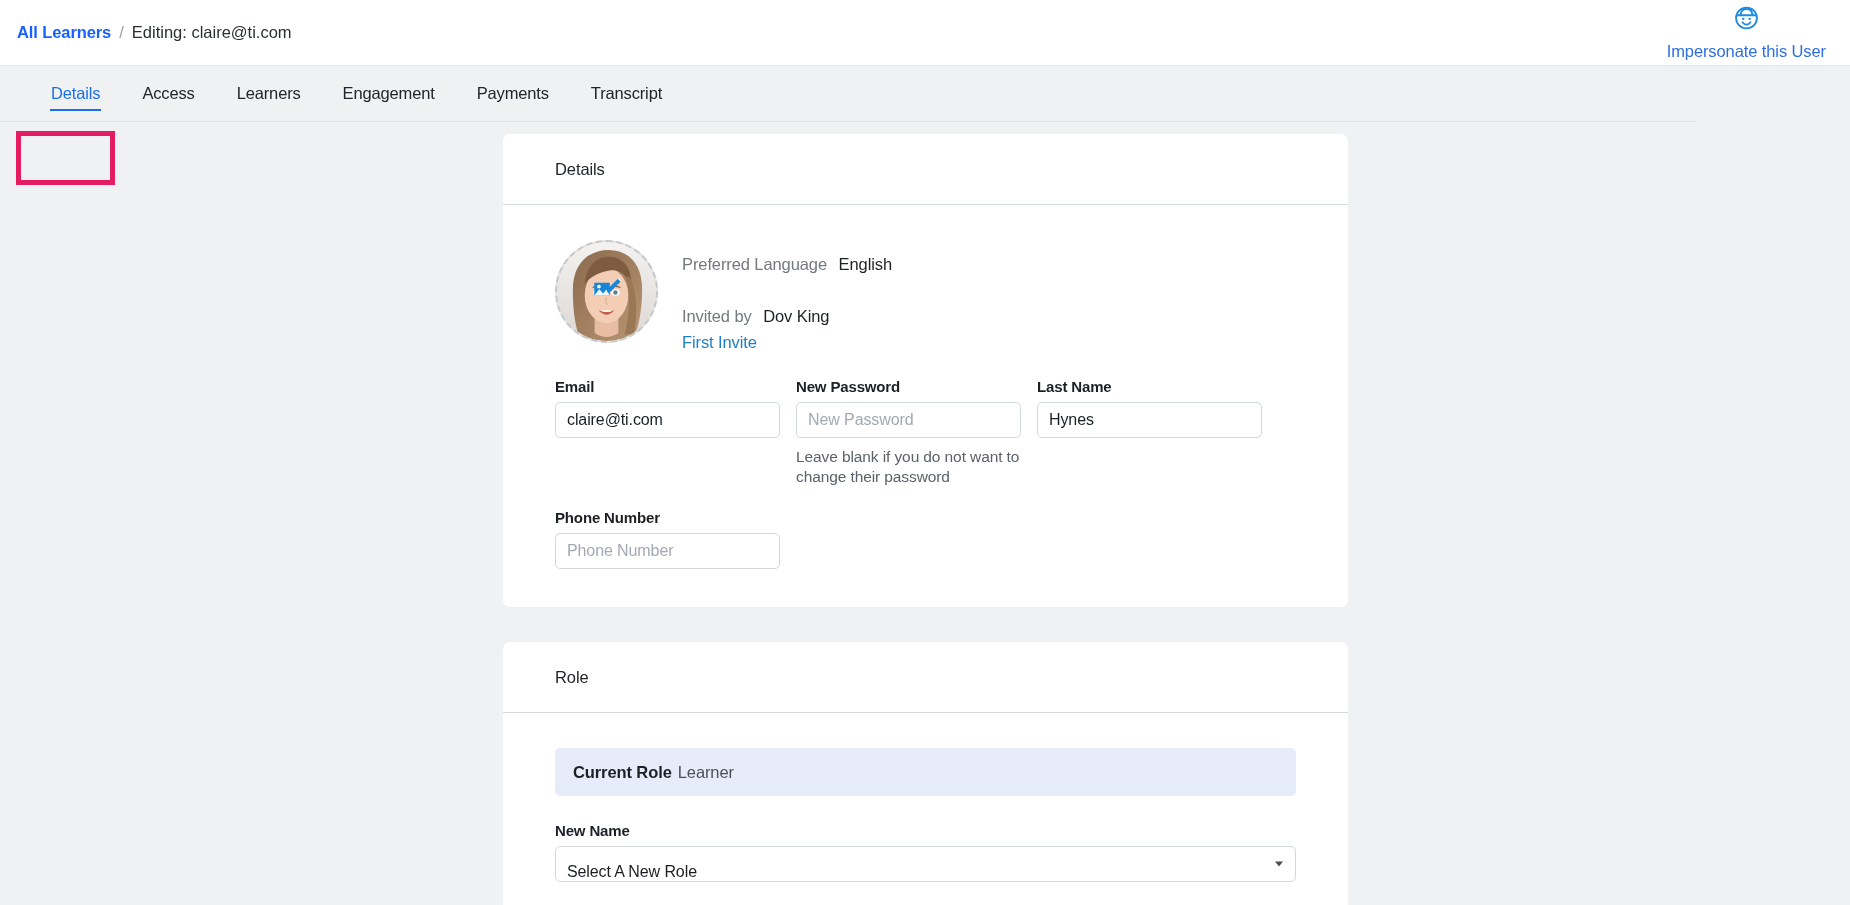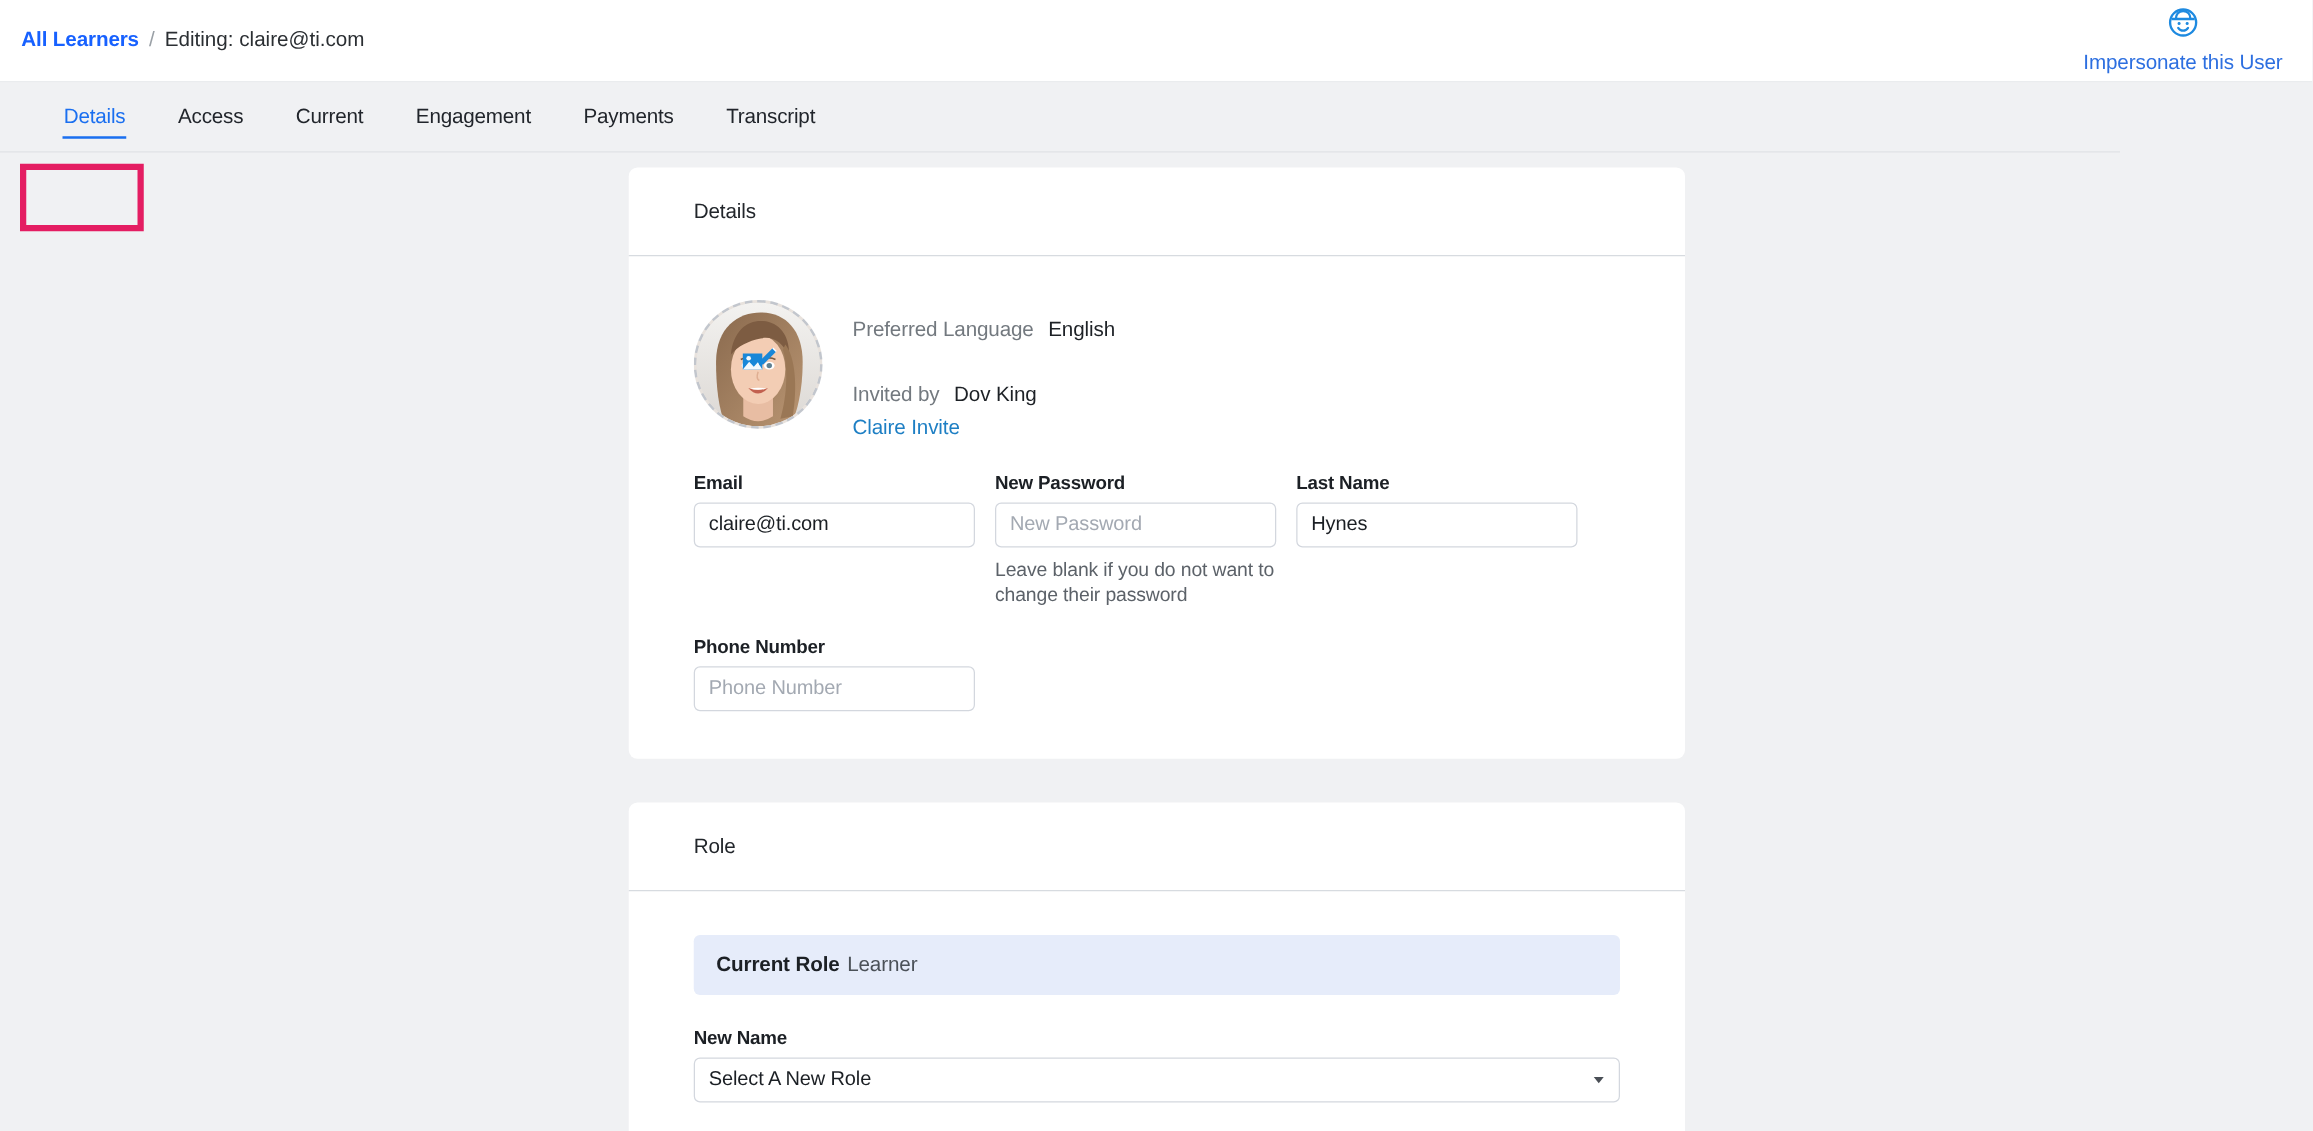--- a/index.html
+++ b/index.html
@@ -239,21 +239,21 @@
     width: 100%;
     height: 36px;
     border: 1px solid #d3d7de;
     border-radius: 5px;
     background: #fff;
     padding: 0 30px 0 11px;
     font-size: 16px;
     color: #1b1f24;
     font-family: "Liberation Sans", sans-serif;
     display: flex;
-    align-items: center;
+    align-items: flex-end;
     cursor: pointer;
     letter-spacing: -0.1px;
   }
   .select-caret {
     position: absolute;
     right: 13px; top: 50%;
     transform: translateY(-50%);
     width: 0; height: 0;
     border-left: 4px solid transparent;
     border-right: 4px solid transparent;
@@ -288,21 +288,21 @@
 
 <div class="tabstrip-wrap">
   <div class="tabstrip">
     <div class="tab active">
       <span>Details</span>
     </div>
     <div class="tab">
       <span>Access</span>
     </div>
     <div class="tab">
-      <span>Current</span>
+      <span>Learners</span>
     </div>
     <div class="tab">
       <span>Engagement</span>
     </div>
     <div class="tab">
       <span>Payments</span>
     </div>
     <div class="tab">
       <span>Transcript</span>
     </div>
@@ -371,21 +371,21 @@
         <div class="profile-meta">
           <div class="meta-line">
             <span class="meta-label">Preferred Language</span>
             <span class="meta-value">English</span>
           </div>
           <div class="meta-gap"></div>
           <div class="meta-line">
             <span class="meta-label">Invited by</span>
             <span class="meta-value">Dov King</span>
           </div>
-          <span class="resend-link">Claire Invite</span>
+          <span class="resend-link">First Invite</span>
         </div>
       </div>
 
       <div class="form-grid">
 
 
         <div>
           <label class="field-label">Email</label>
           <input class="text-input" type="text" value="claire@ti.com" style="">
         </div>

